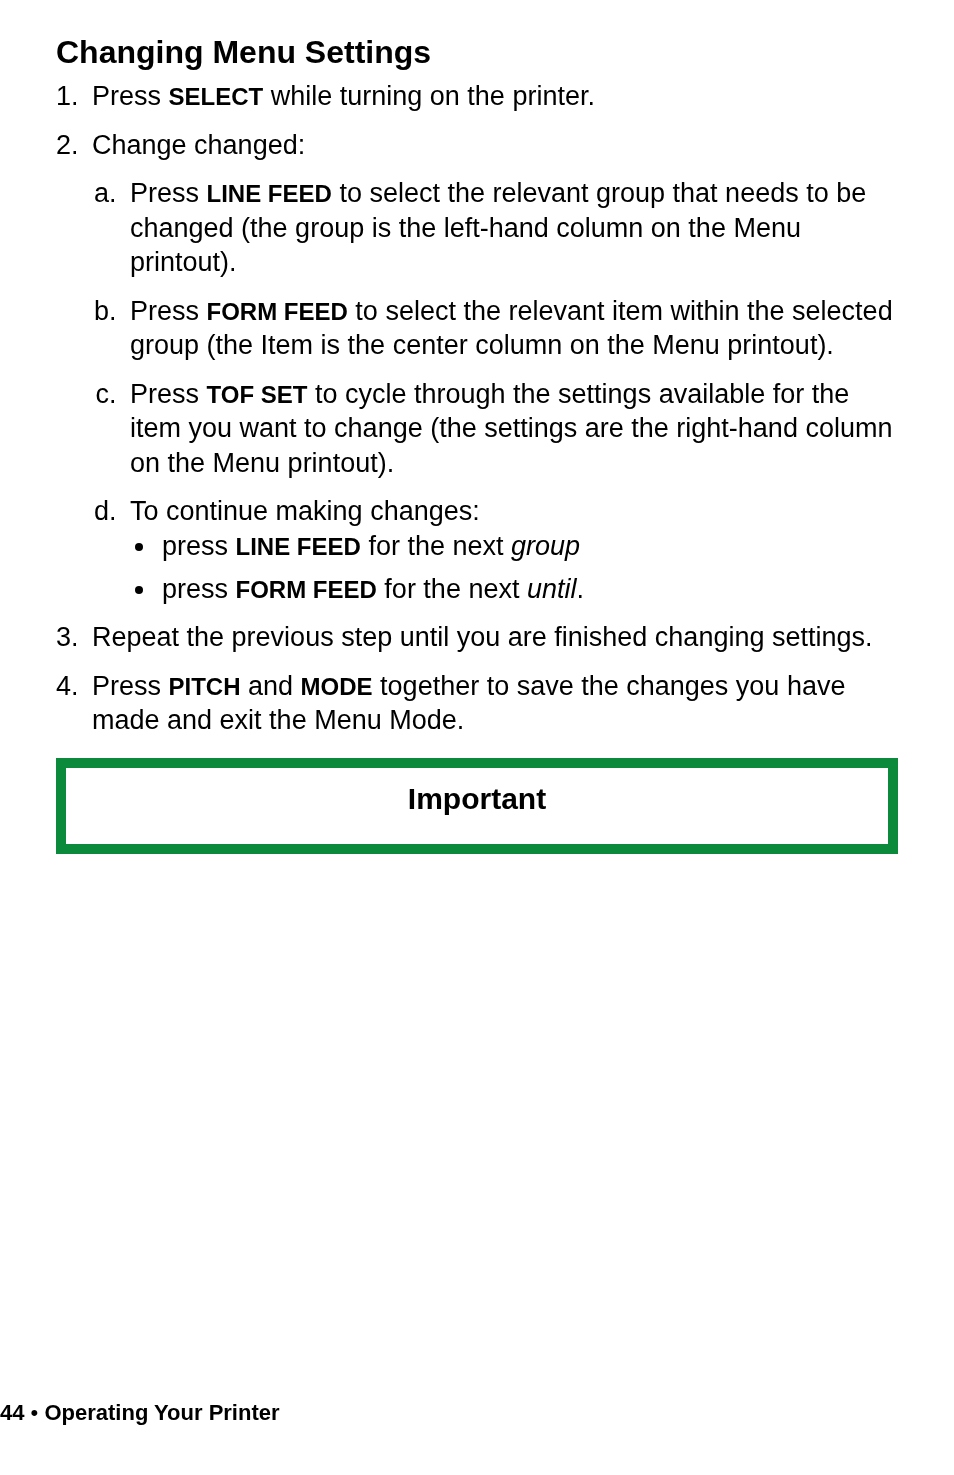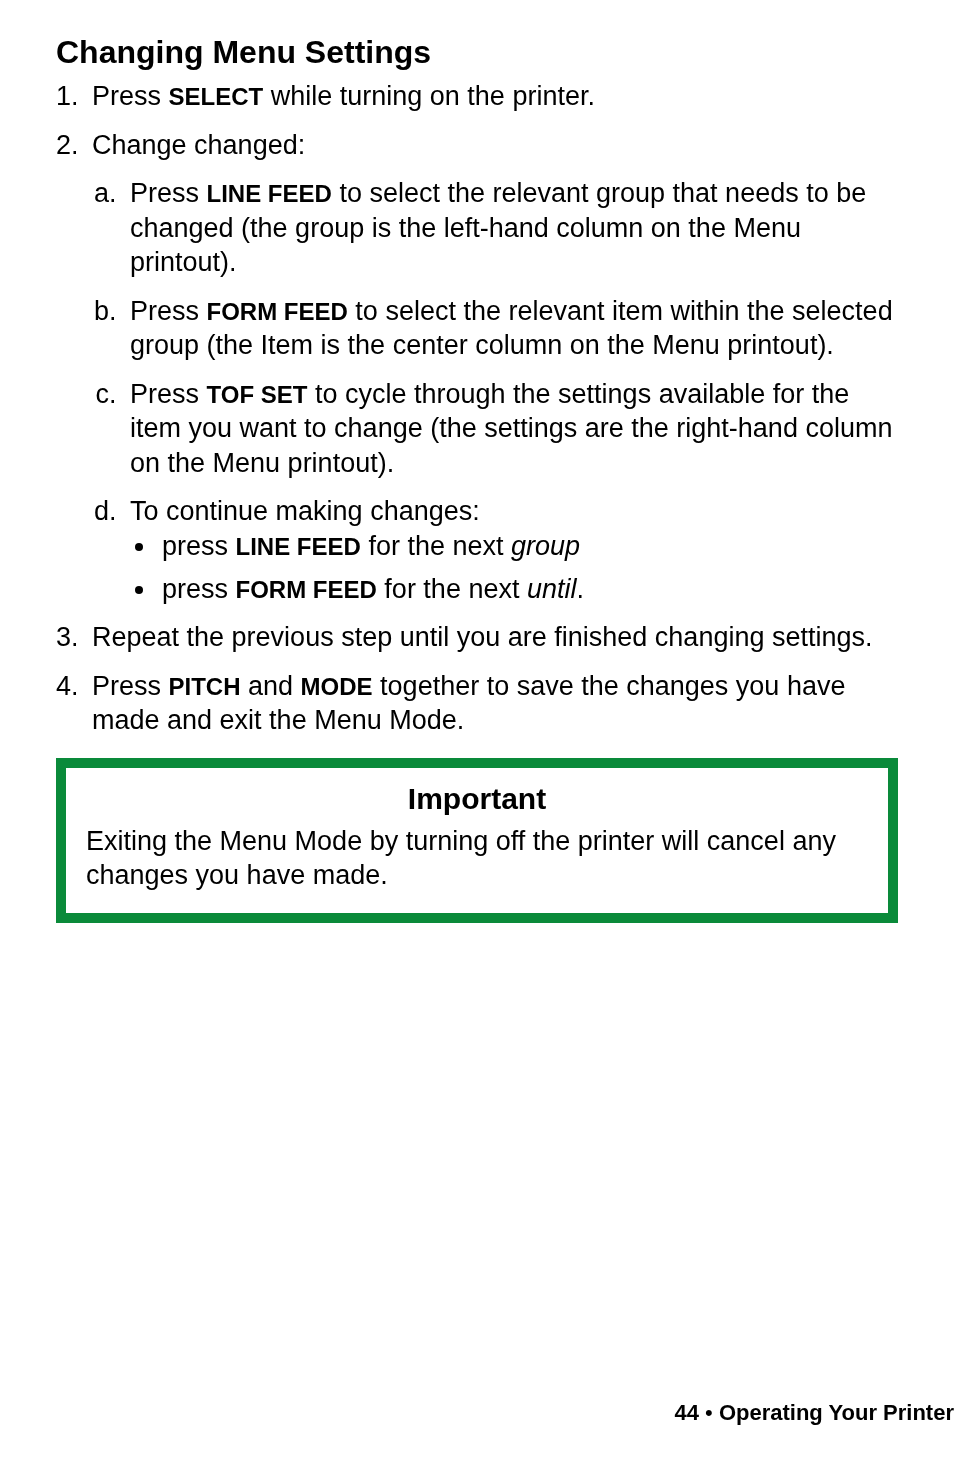--- a/index.html
+++ b/index.html
@@ -25,21 +25,21 @@
     font-family: "Arial Black", Arial, sans-serif;
     font-weight: 900;
     font-size: 30px;
     margin-bottom: 8px;
   }
   .callout p { font-size: 27px; line-height: 1.28; }
   .footer {
     position: absolute;
     left: 0; width: 954px;
     top: 1400px;
-    text-align: right;
+    text-align: left;
     font-size: 22px;
   }
   .footer .pnum { font-weight: bold; }
   .footer .sect { font-weight: bold; }
 </style>
 </head>
 <body>
 
 <div class="page">
 
@@ -84,20 +84,19 @@
     </li>
 
     <li>
       <span>Press </span><span class="smallcaps">PITCH</span><span> and </span><span class="smallcaps">MODE</span><span> together to save the changes you have made and exit the Menu Mode.</span>
     </li>
 
   </ol>
 
   <div class="callout">
     <h2>Important</h2>
-    <p>Exiting the Menu Mode by turning off the printer will cancel any changes you have made.</p>
   </div>
 
 </div>
 
 <div class="footer">
   <span class="pnum">44</span><span>  •  </span><span class="sect">Operating Your Printer</span>
 </div>
 
 </body></html>

